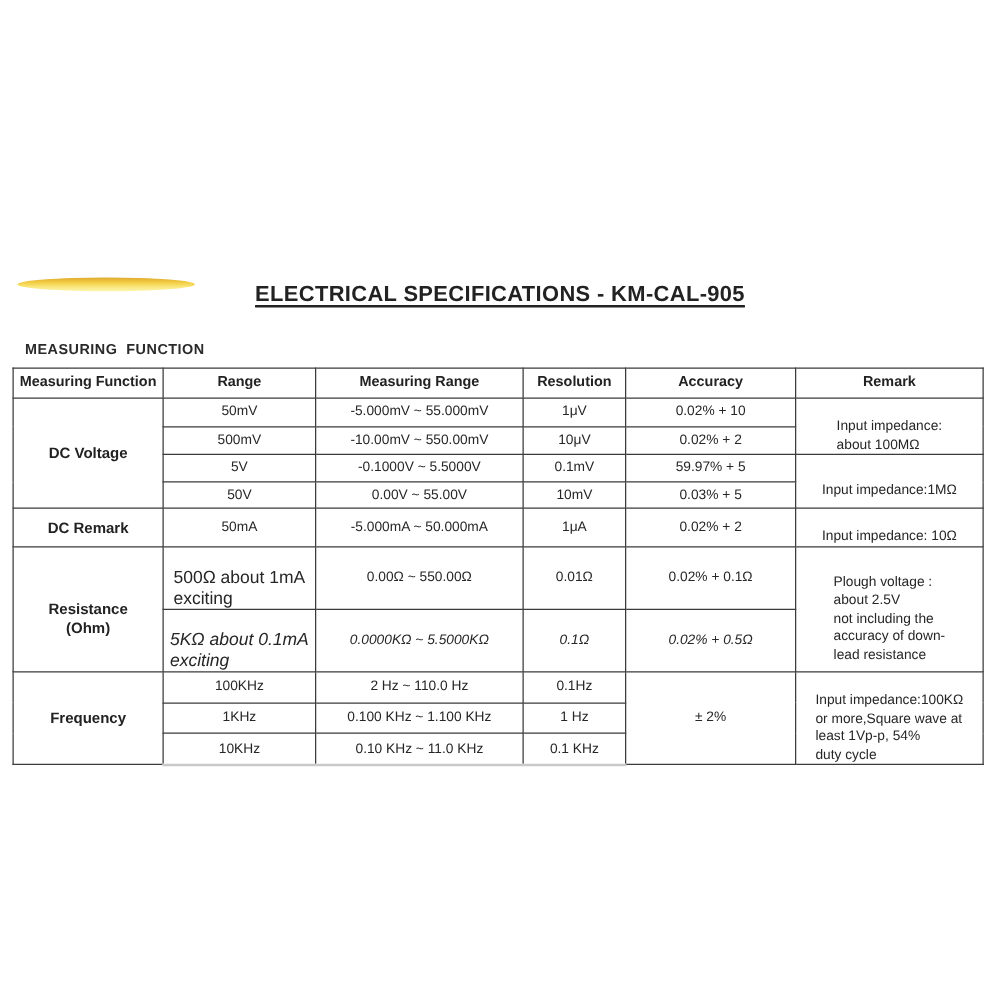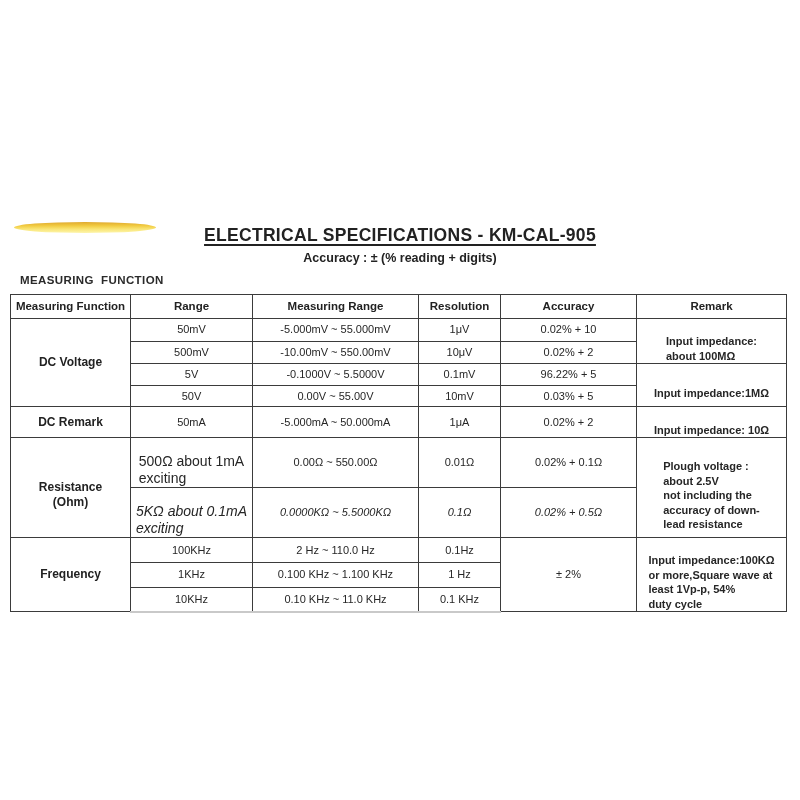--- a/index.html
+++ b/index.html
@@ -109,32 +109,31 @@
 
   
   td.blk { text-align: center; }
   td.blk .inner {
     display: inline-block;
     text-align: left;
     white-space: pre-line;
     line-height: 14.5px;
     vertical-align: middle;
   }
-  td.rm .inner { font-size: 11px; font-weight: bold; }
+  td.rm .inner { font-size: 11px; }
   td.rng2 .inner { line-height: 17px; font-size: 14px; }
 </style>
 </head>
 <body>
 
 <div class="page">
 
   <div class="swoosh"></div>
 
   <div class="doc-title">ELECTRICAL SPECIFICATIONS - KM-CAL-905</div>
-  <div class="doc-subtitle">Accuracy :  ± (% reading + digits)</div>
   <div class="section-label">MEASURING  FUNCTION</div>
 
   <table class="spec">
     <colgroup>
       <col class="c1">
         <col class="c2">
         <col class="c3">
         <col class="c4">
         <col class="c5">
         <col class="c6">
@@ -164,21 +163,21 @@
     <tr class="r-std">
       <td>500mV</td>
       <td>-10.00mV ~ 550.00mV</td>
       <td>10μV</td>
       <td>0.02% + 2</td>
     </tr>
     <tr class="r-std">
       <td>5V</td>
       <td>-0.1000V ~ 5.5000V</td>
       <td>0.1mV</td>
-      <td>96.22% + 5</td>
+      <td>59.97% + 5</td>
       <td class="blk rm" rowspan="2">
         <div class="inner">Input impedance:1MΩ</div>
       </td>
     </tr>
     <tr class="r-thin">
       <td>50V</td>
       <td>0.00V ~ 55.00V</td>
       <td>10mV</td>
       <td>0.03% + 5</td>
     </tr>

